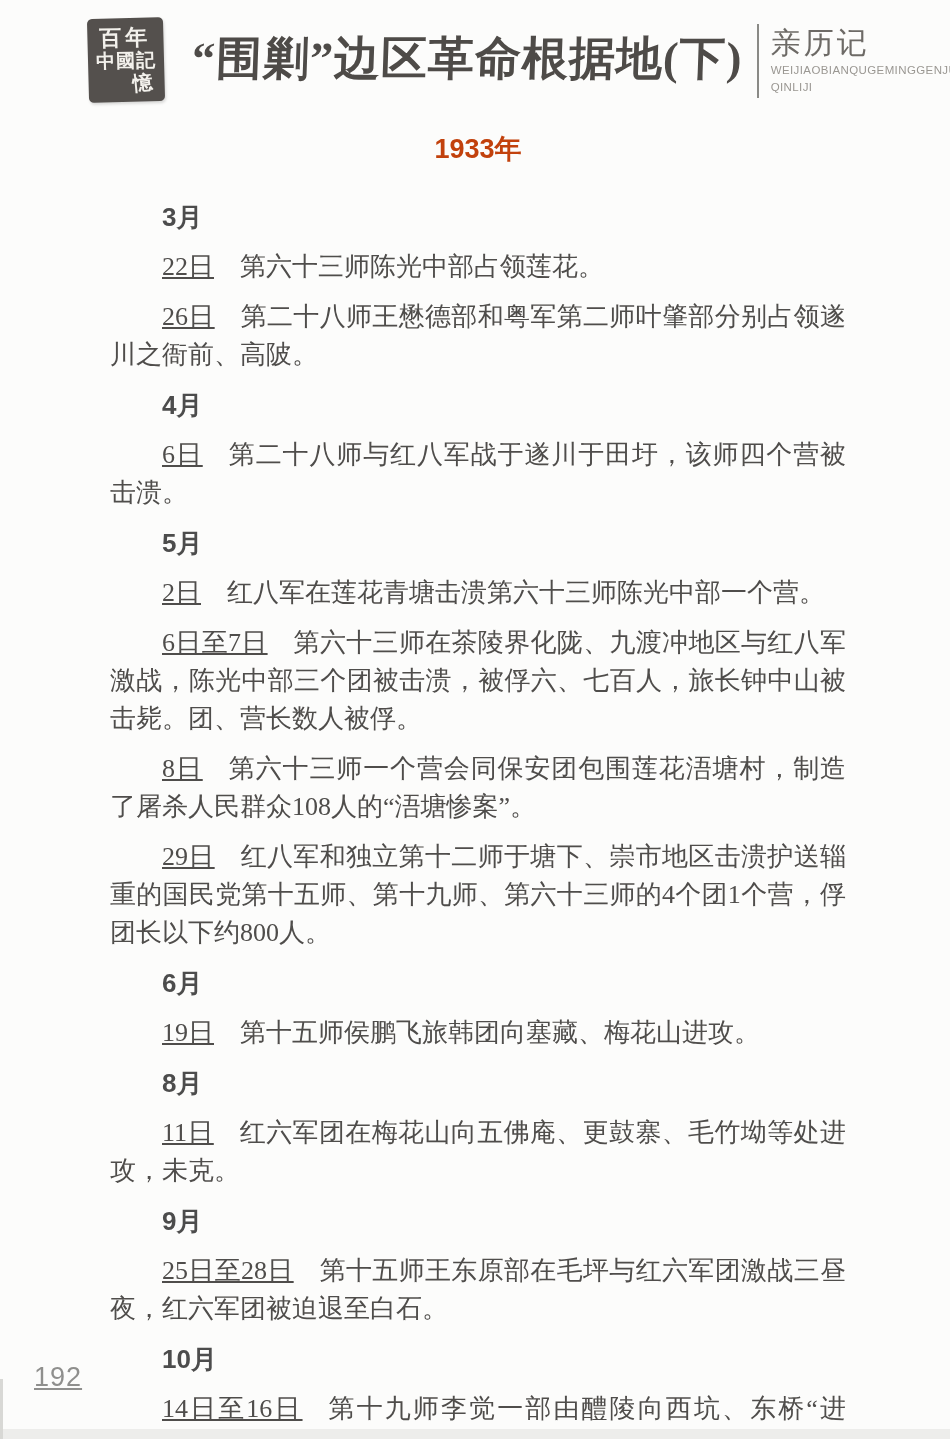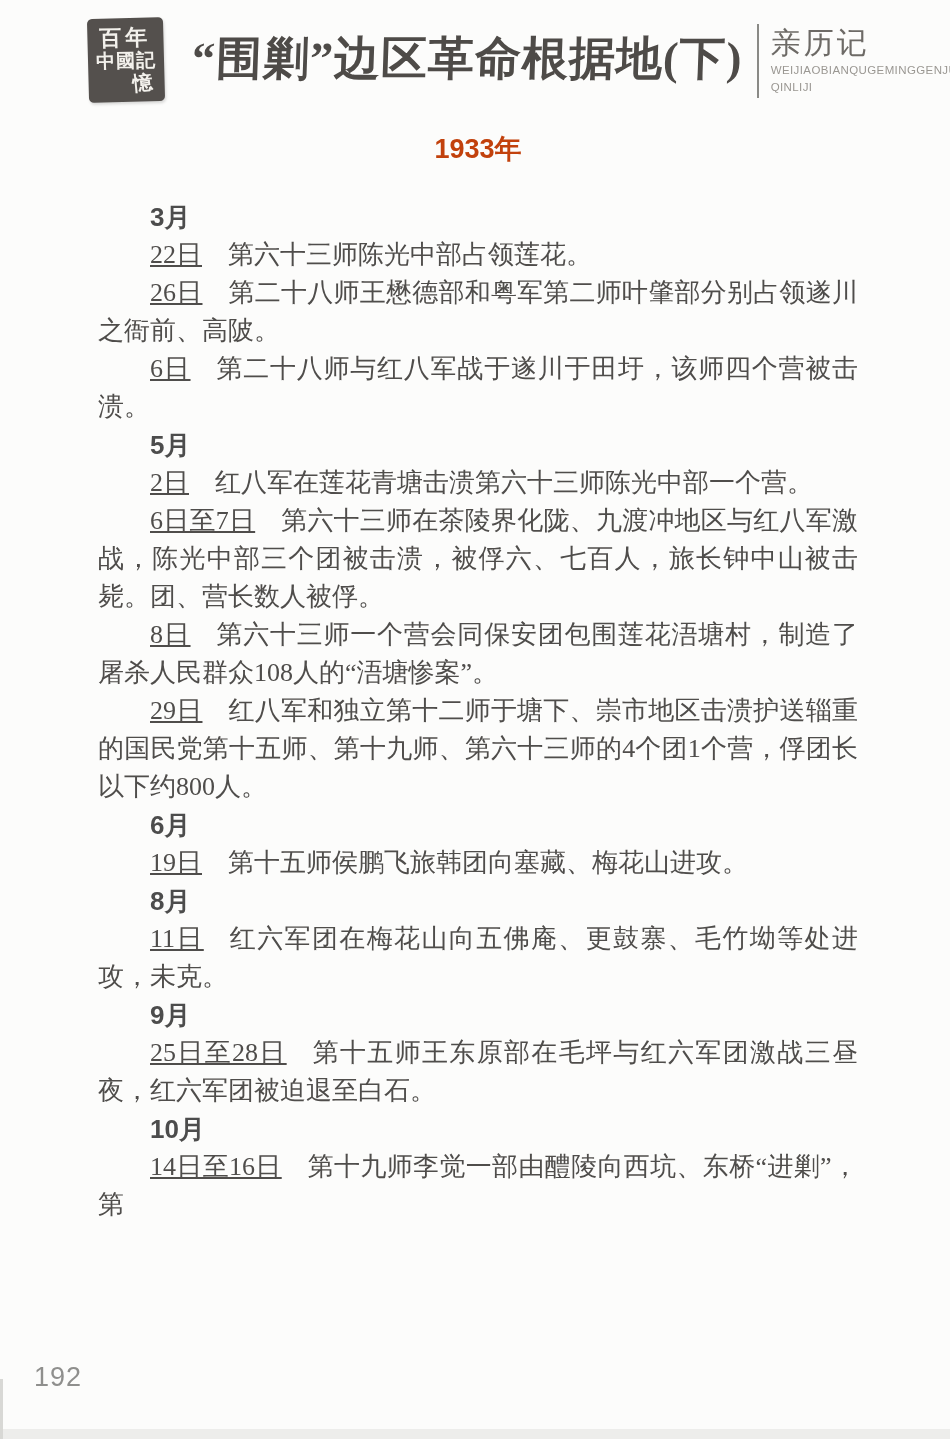--- a/index.html
+++ b/index.html
@@ -108,21 +108,21 @@
   .year-title {
     text-align: center;
     font-family: "Liberation Sans", "DejaVu Sans", sans-serif;
     font-weight: bold;
     font-size: 27px;
     color: #c2410c;
     margin: 0 0 30px 0;
     line-height: 38px;
   }
   .chronology p {
-    margin: 0;
+    margin: 12px;
     font-size: 26px;
     line-height: 38px;
     text-indent: 2em;
   }
   .chronology .month {
     font-family: "Liberation Sans", "DejaVu Sans", sans-serif;
     font-weight: bold;
     color: #4c4c4c;
   }
   .chronology .event {
@@ -136,20 +136,21 @@
 
   
   .page-number {
     position: absolute;
     left: 34px;
     top: 1362px;
     font-family: "Liberation Sans", "DejaVu Sans", sans-serif;
     font-size: 27px;
     color: #8f8f8d;
     letter-spacing: 1px;
+    text-decoration: underline;
   }
 </style>
 </head>
 <body>
 
 <div class="page-header">
   <div class="seal">
     <span class="seal-line1">百年</span>
     <span class="seal-line2">中國記</span>
     <span class="seal-line3">憶</span>
@@ -166,20 +167,21 @@
     </div>
   </div>
 </div>
 
 <div class="content">
   <h2 class="year-title">1933年</h2>
   <div class="chronology">
       <p class="month">3月</p>
       <p class="event"><span class="day">22日</span><span>第六十三师陈光中部占领莲花。</span></p>
       <p class="event"><span class="day">26日</span><span>第二十八师王懋德部和粤军第二师叶肇部分别占领遂川之衙前、高陂。</span></p>
+      <p class="month">4月</p>
       <p class="event"><span class="day">6日</span><span>第二十八师与红八军战于遂川于田圩，该师四个营被击溃。</span></p>
       <p class="month">5月</p>
       <p class="event"><span class="day">2日</span><span>红八军在莲花青塘击溃第六十三师陈光中部一个营。</span></p>
       <p class="event"><span class="day">6日至7日</span><span>第六十三师在茶陵界化陇、九渡冲地区与红八军激战，陈光中部三个团被击溃，被俘六、七百人，旅长钟中山被击毙。团、营长数人被俘。</span></p>
       <p class="event"><span class="day">8日</span><span>第六十三师一个营会同保安团包围莲花浯塘村，制造了屠杀人民群众108人的“浯塘惨案”。</span></p>
       <p class="event"><span class="day">29日</span><span>红八军和独立第十二师于塘下、崇市地区击溃护送辎重的国民党第十五师、第十九师、第六十三师的4个团1个营，俘团长以下约800人。</span></p>
       <p class="month">6月</p>
       <p class="event"><span class="day">19日</span><span>第十五师侯鹏飞旅韩团向塞藏、梅花山进攻。</span></p>
       <p class="month">8月</p>
       <p class="event"><span class="day">11日</span><span>红六军团在梅花山向五佛庵、更鼓寨、毛竹坳等处进攻，未克。</span></p>

